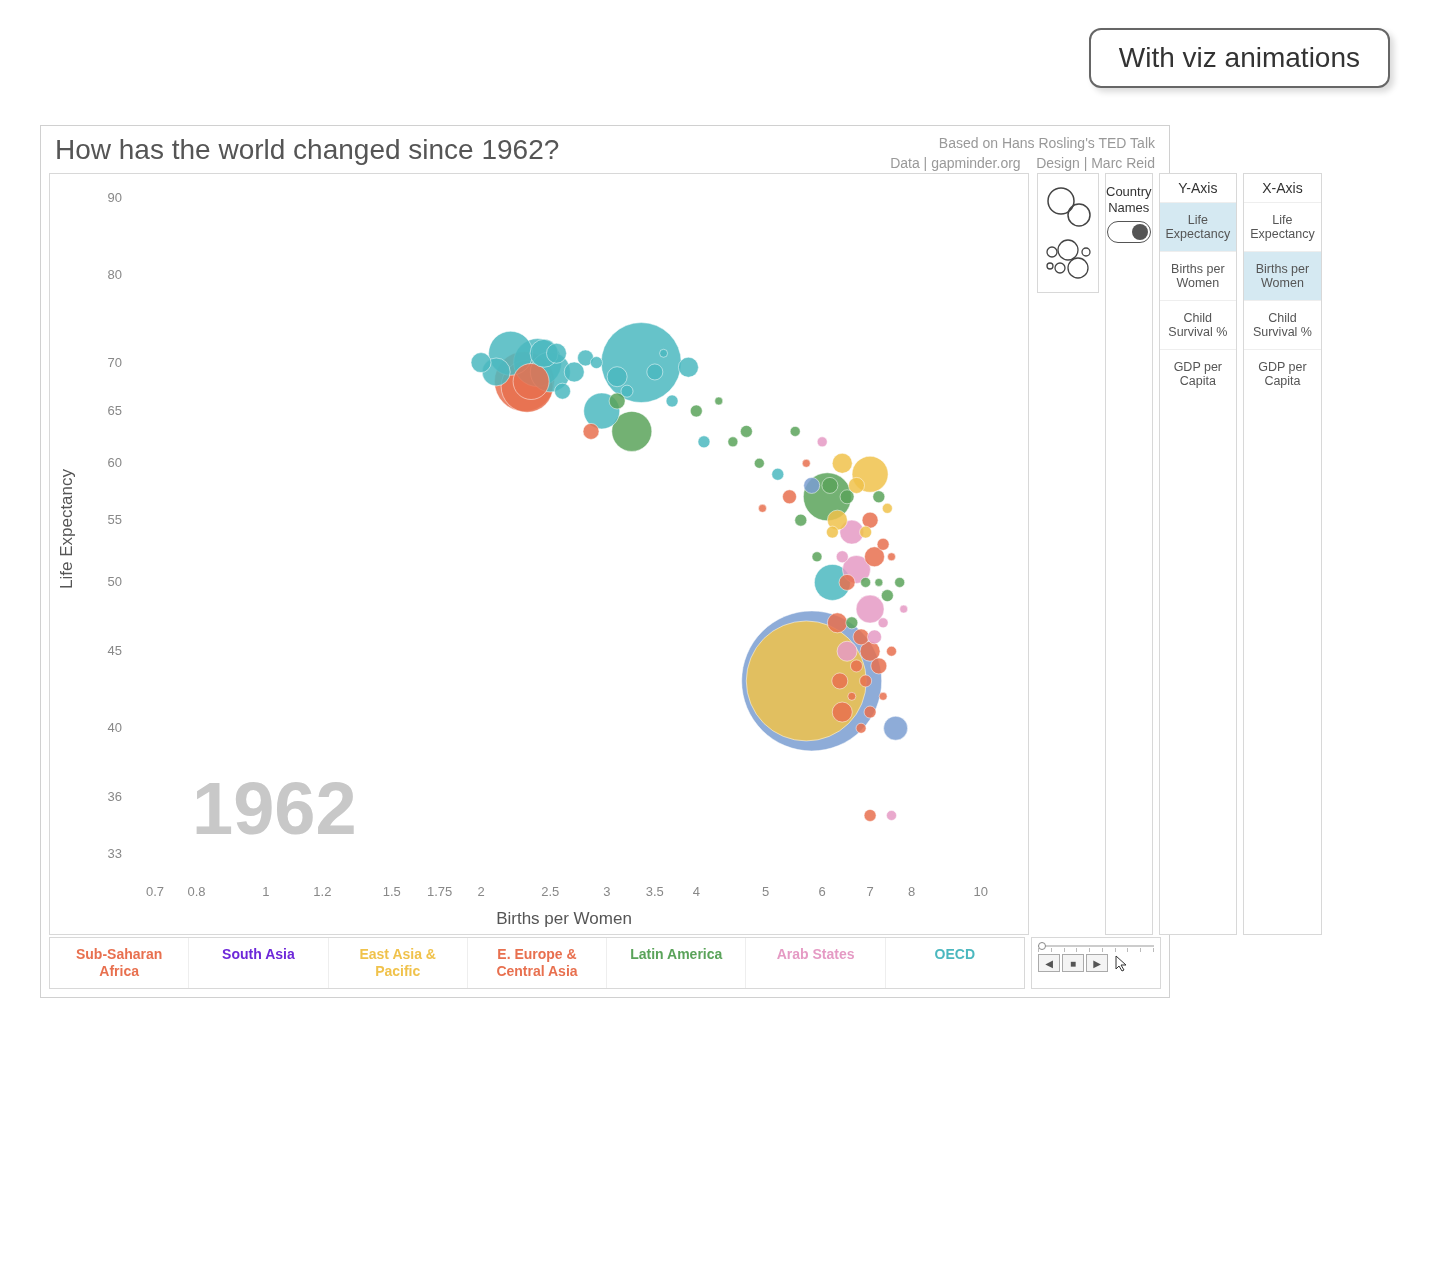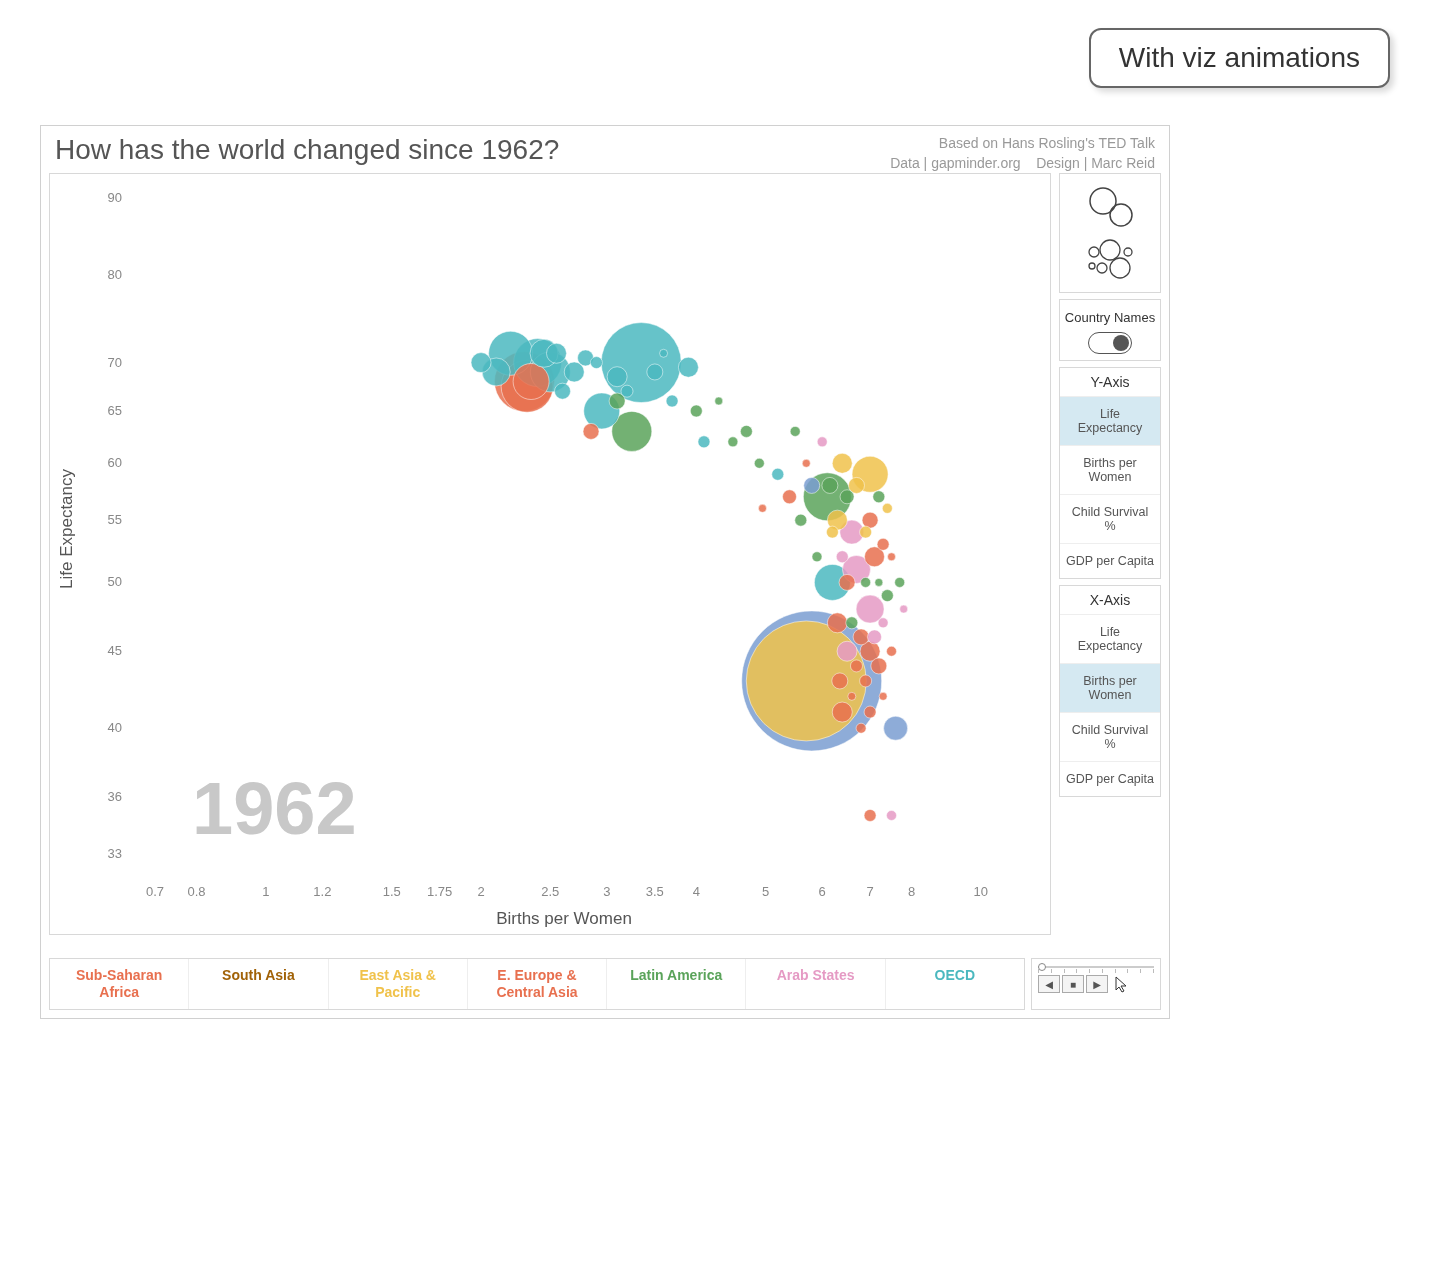--- a/index.html
+++ b/index.html
@@ -51,23 +51,23 @@
     display: flex;
     gap: 8px;
   }
   .chart-area {
     position: relative;
     flex: 1;
     border: 1px solid #d8d8d8;
   }
   .chart-svg { display: block; }
   .sidebar {
-    width: 102px;
+    width: 124px;
     display: flex;
-    flex-direction: column;
+    flex-direction: row;
     gap: 6px;
   }
   .side-box {
     border: 1px solid #d8d8d8;
     background: #fff;
     display: flex;
     flex-direction: column;
     align-items: center;
     padding: 6px 0;
   }
@@ -81,21 +81,21 @@
     content:""; position:absolute; right:2px; top:2px; width:16px; height:16px;
     background:#555; border-radius:50%;
   }
   .axis-header { font-size: 14px; font-weight: 500; padding: 6px 0; text-align: left; color:#333;}
   .axis-option {
     font-size: 12.5px; color: #555; padding: 10px 6px; width: 100%;
     border-top: 1px solid #eee; text-align: center; cursor: pointer;
   }
   .axis-option.selected { background: #d5e9f2; }
   .footer-row {
-    display: flex; gap: 6px; margin-top: 23px; border-radius: 21px;
+    display: flex; gap: 6px; margin-top: 2px; border-radius: 21px;
   }
   .legend {
     flex: 1; display: flex; border: 1px solid #d8d8d8;
   }
   .legend-item {
     flex: 1; text-align: center; font-size: 14px; font-weight: 700;
     padding: 8px 4px; border-right: 1px solid #eee; line-height:1.2;
   }
   .legend-item:last-child { border-right: none; }
   .play-box {
@@ -302,21 +302,21 @@
           </div>
       </div>
 
     </div>
   </div>
 
 
   <div class="footer-row">
     <div class="legend" id="legend">
         <div class="legend-item" style="color: rgb(232, 112, 79);">Sub-Saharan<br>Africa</div>
-        <div class="legend-item" style="color: #a16207;">South Asia</div>
+        <div class="legend-item" style="color: #6d28d9;">South Asia</div>
         <div class="legend-item" style="color: rgb(240, 194, 75);">East Asia &amp;<br>Pacific</div>
         <div class="legend-item" style="color: rgb(232, 112, 79);">E. Europe &amp;<br>Central Asia</div>
         <div class="legend-item" style="color: rgb(90, 163, 90);">Latin America</div>
         <div class="legend-item" style="color: rgb(229, 154, 196);">Arab States</div>
         <div class="legend-item" style="color: rgb(75, 184, 191);">OECD</div>
       </div>
     <div class="play-box">
       <div class="slider">
         <div class="slider-track"></div>
         <div class="slider-thumb"></div>

